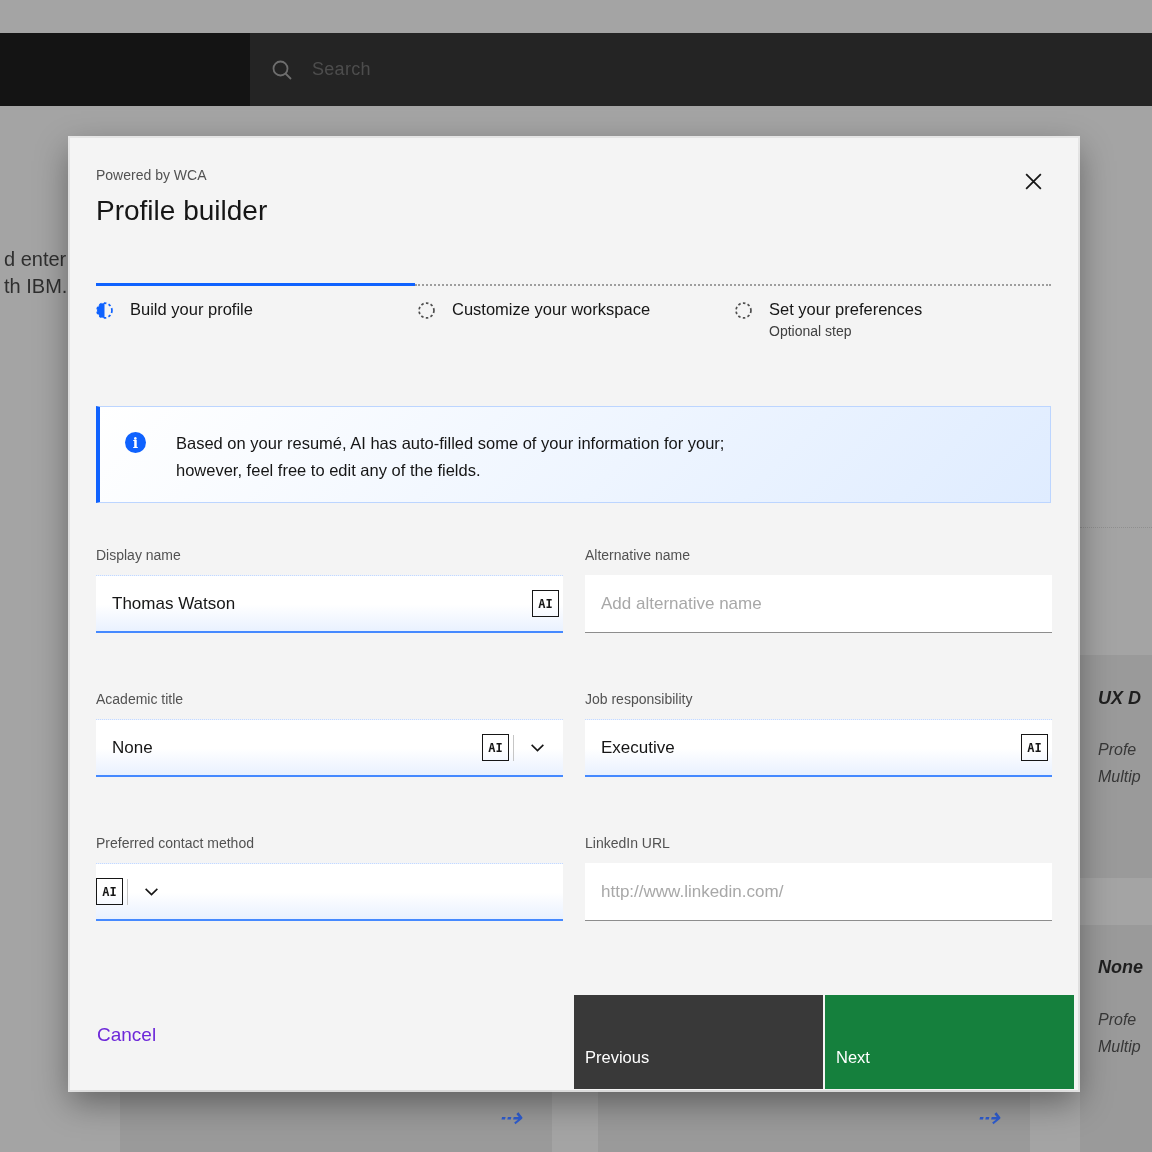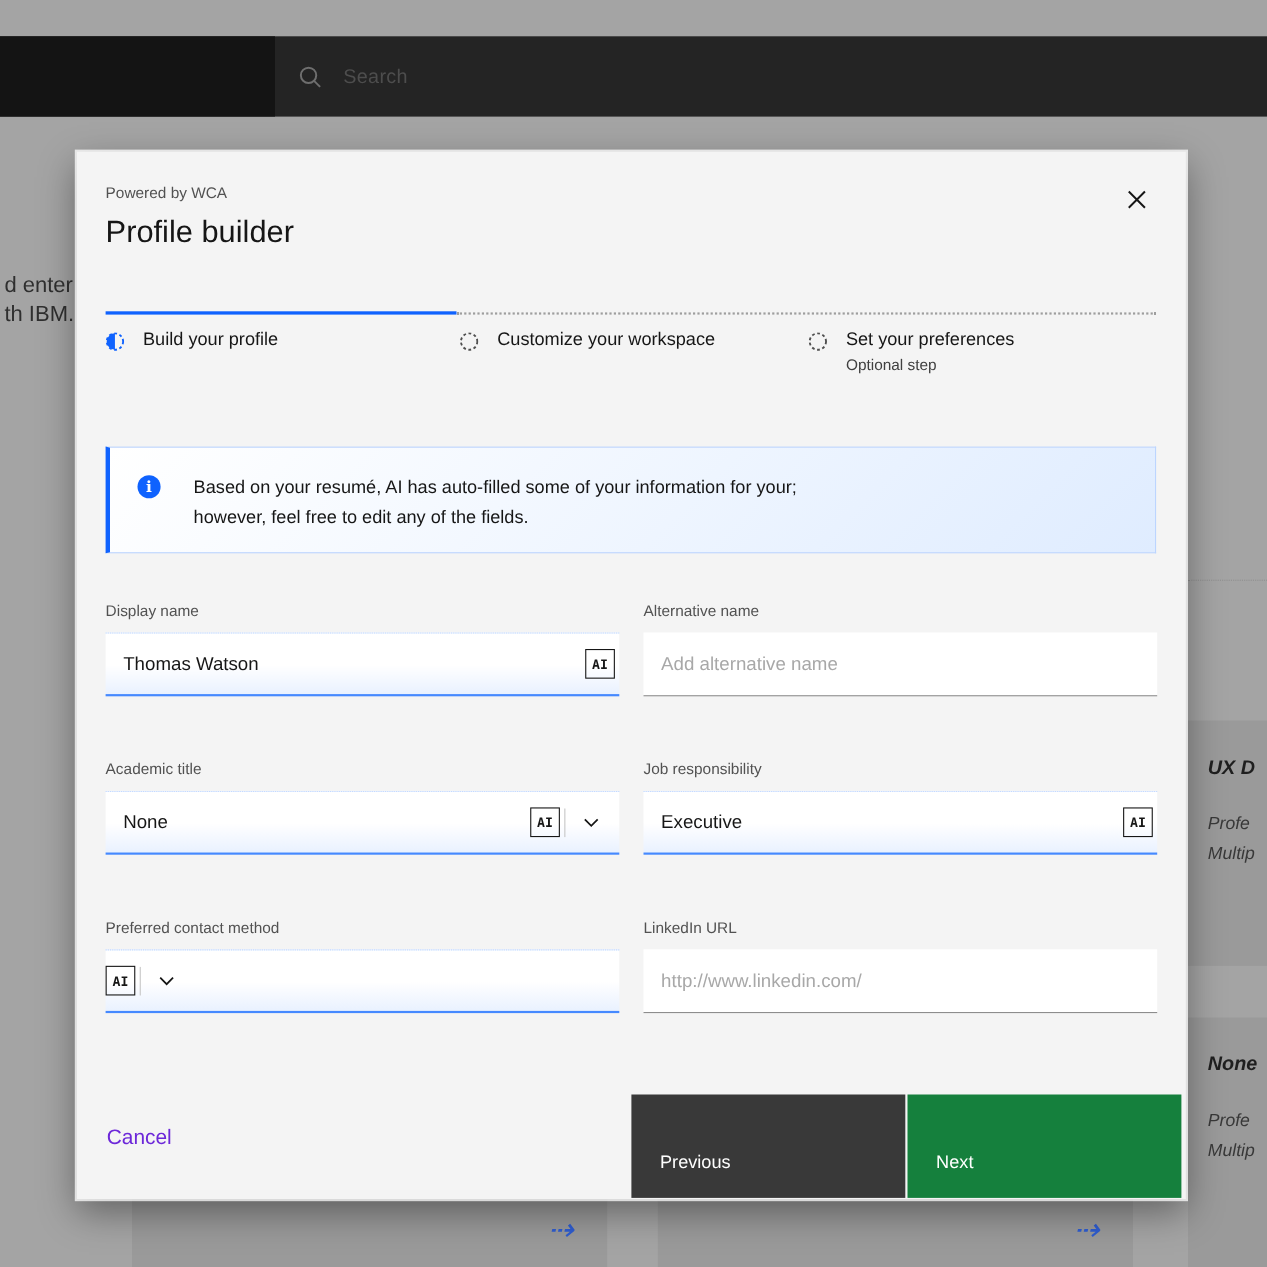--- a/index.html
+++ b/index.html
@@ -63,21 +63,21 @@
   .ai-tag { width:27px; height:27px; border:1.6px solid #161616; display:flex; align-items:center;
             justify-content:center; font-family:"DejaVu Sans Mono", monospace; font-size:12px;
             font-weight:bold; color:#161616; margin-right:4px; flex:none; }
   .combo-divider { width:1px; height:26px; background:#c6c6c6; margin-right:15px; flex:none; }
   .chevron { margin-right:17px; flex:none; display:flex; }
 
   
   .modal-footer { position:absolute; left:0; top:856px; width:1008px; height:96px; }
   .cancel-link { position:absolute; left:27px; top:30px; font-size:19px; color:#6d28d9; background:none; border:none; cursor:pointer; font-family:"Liberation Sans", sans-serif; }
   .footer-btn { position:absolute; top:1px; height:94px; width:249px; border:none; cursor:pointer; text-align:left;
-                font-family:"Liberation Sans", sans-serif; font-size:16.5px; color:#fff; padding:30px 0 0 26px; vertical-align:top; }
+                font-family:"Liberation Sans", sans-serif; font-size:16.5px; color:#fff; padding:30px 0 0 11px; vertical-align:top; }
   .btn-previous { left:504px; background:#393939; }
   .btn-next { left:755px; background:#15803d; }
 </style>
 </head>
 <body>
 
 <div class="screen">
 
   <div class="app-header">
     <div class="nav-left-block"></div>

